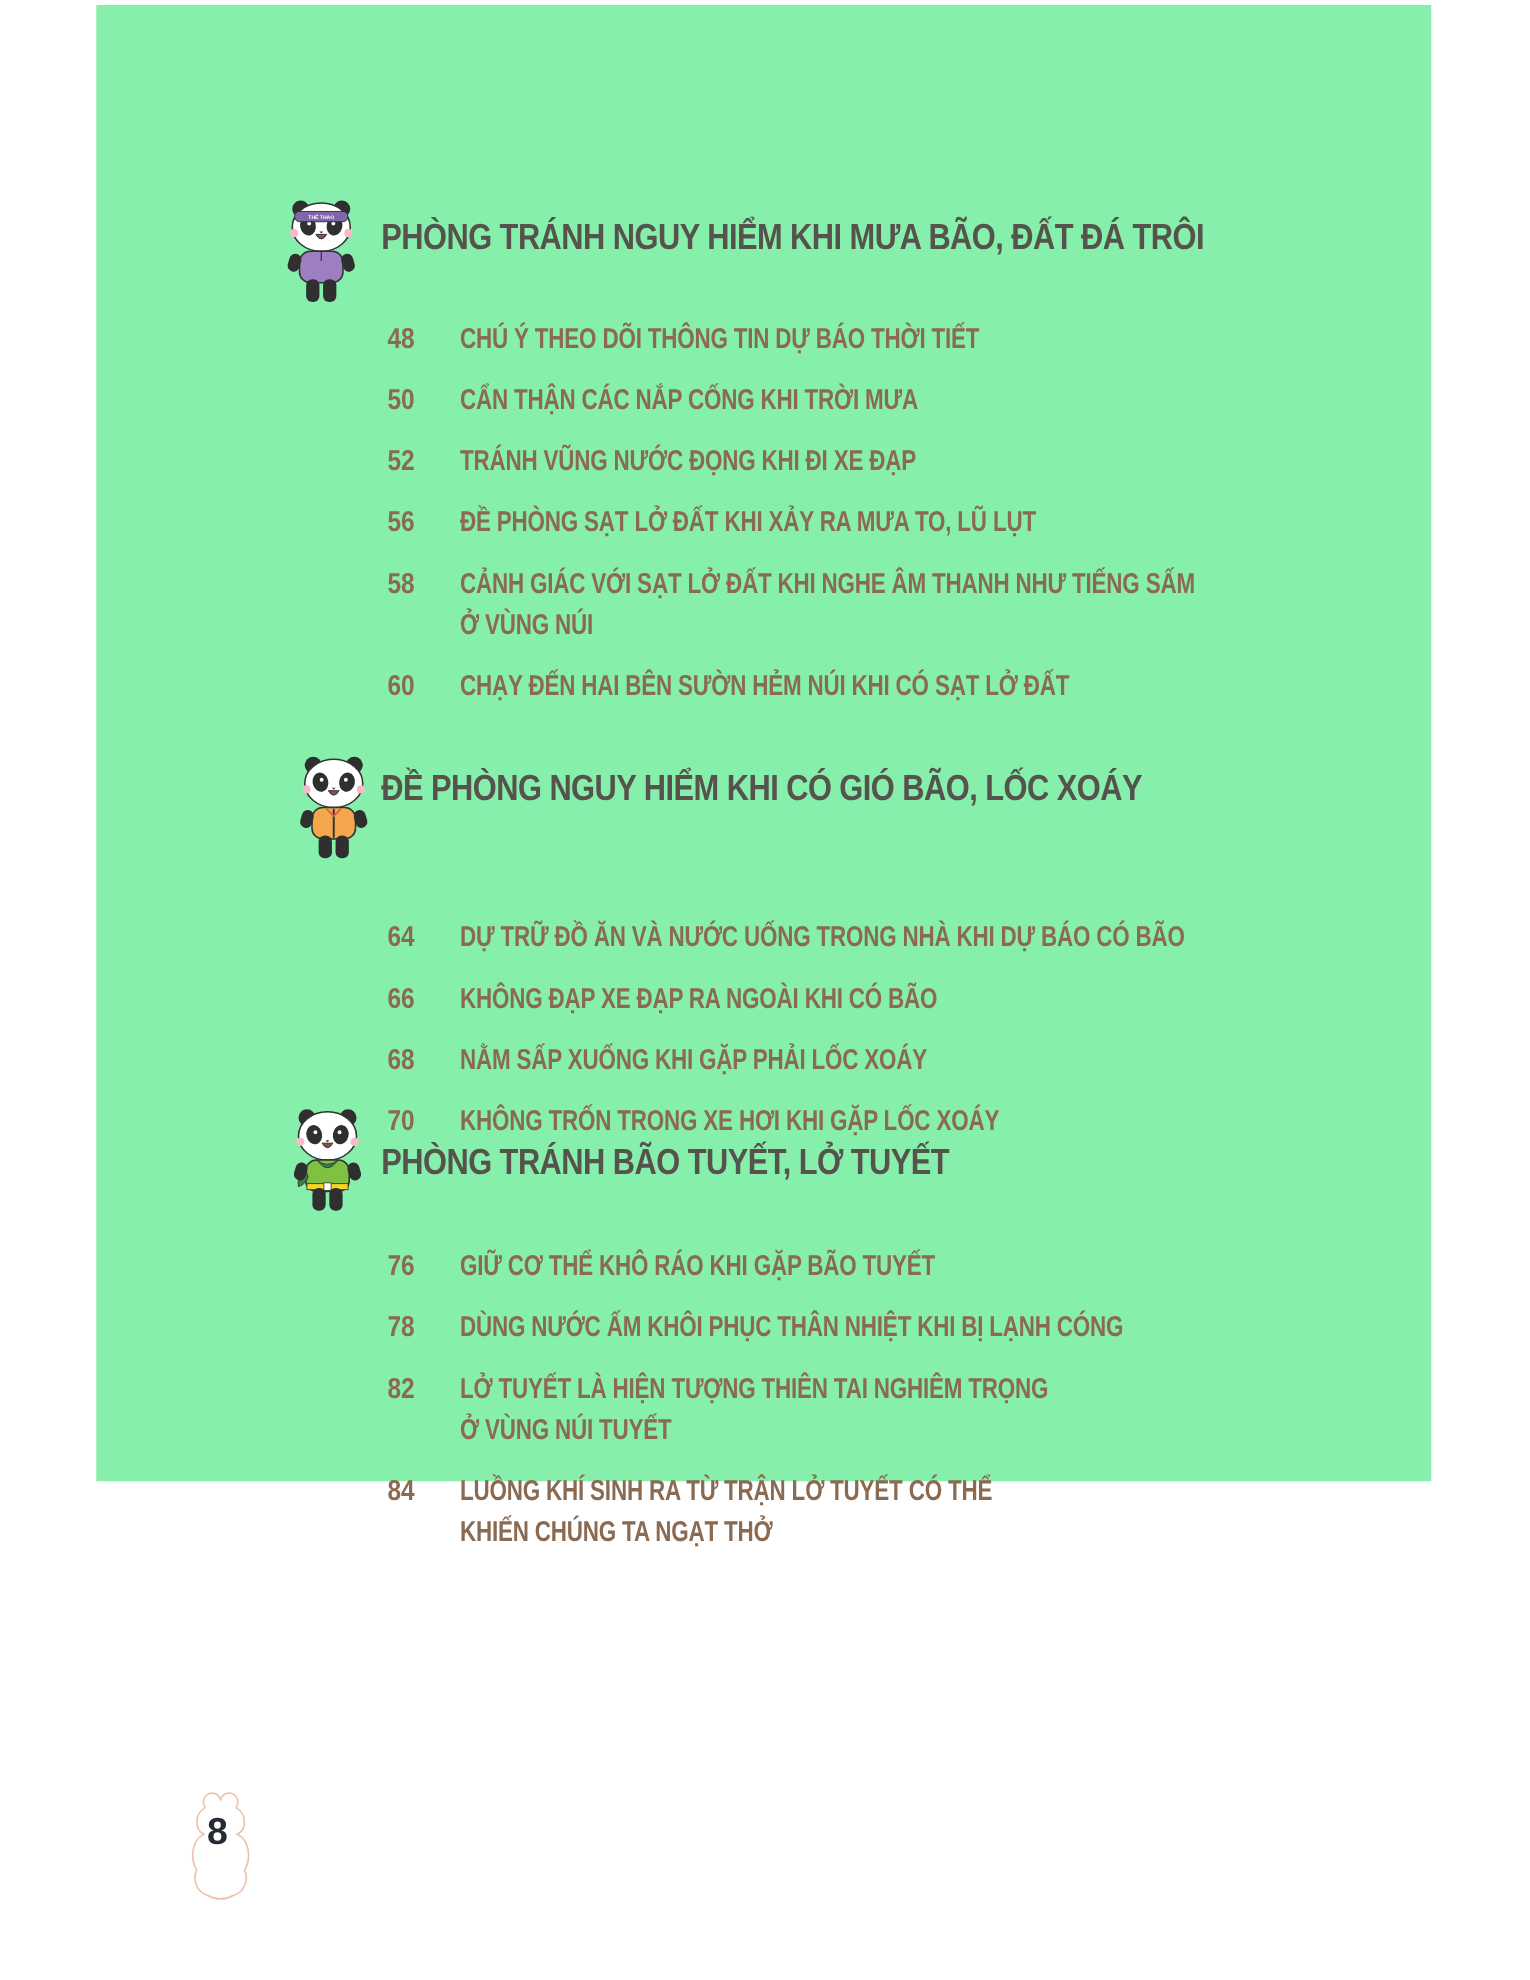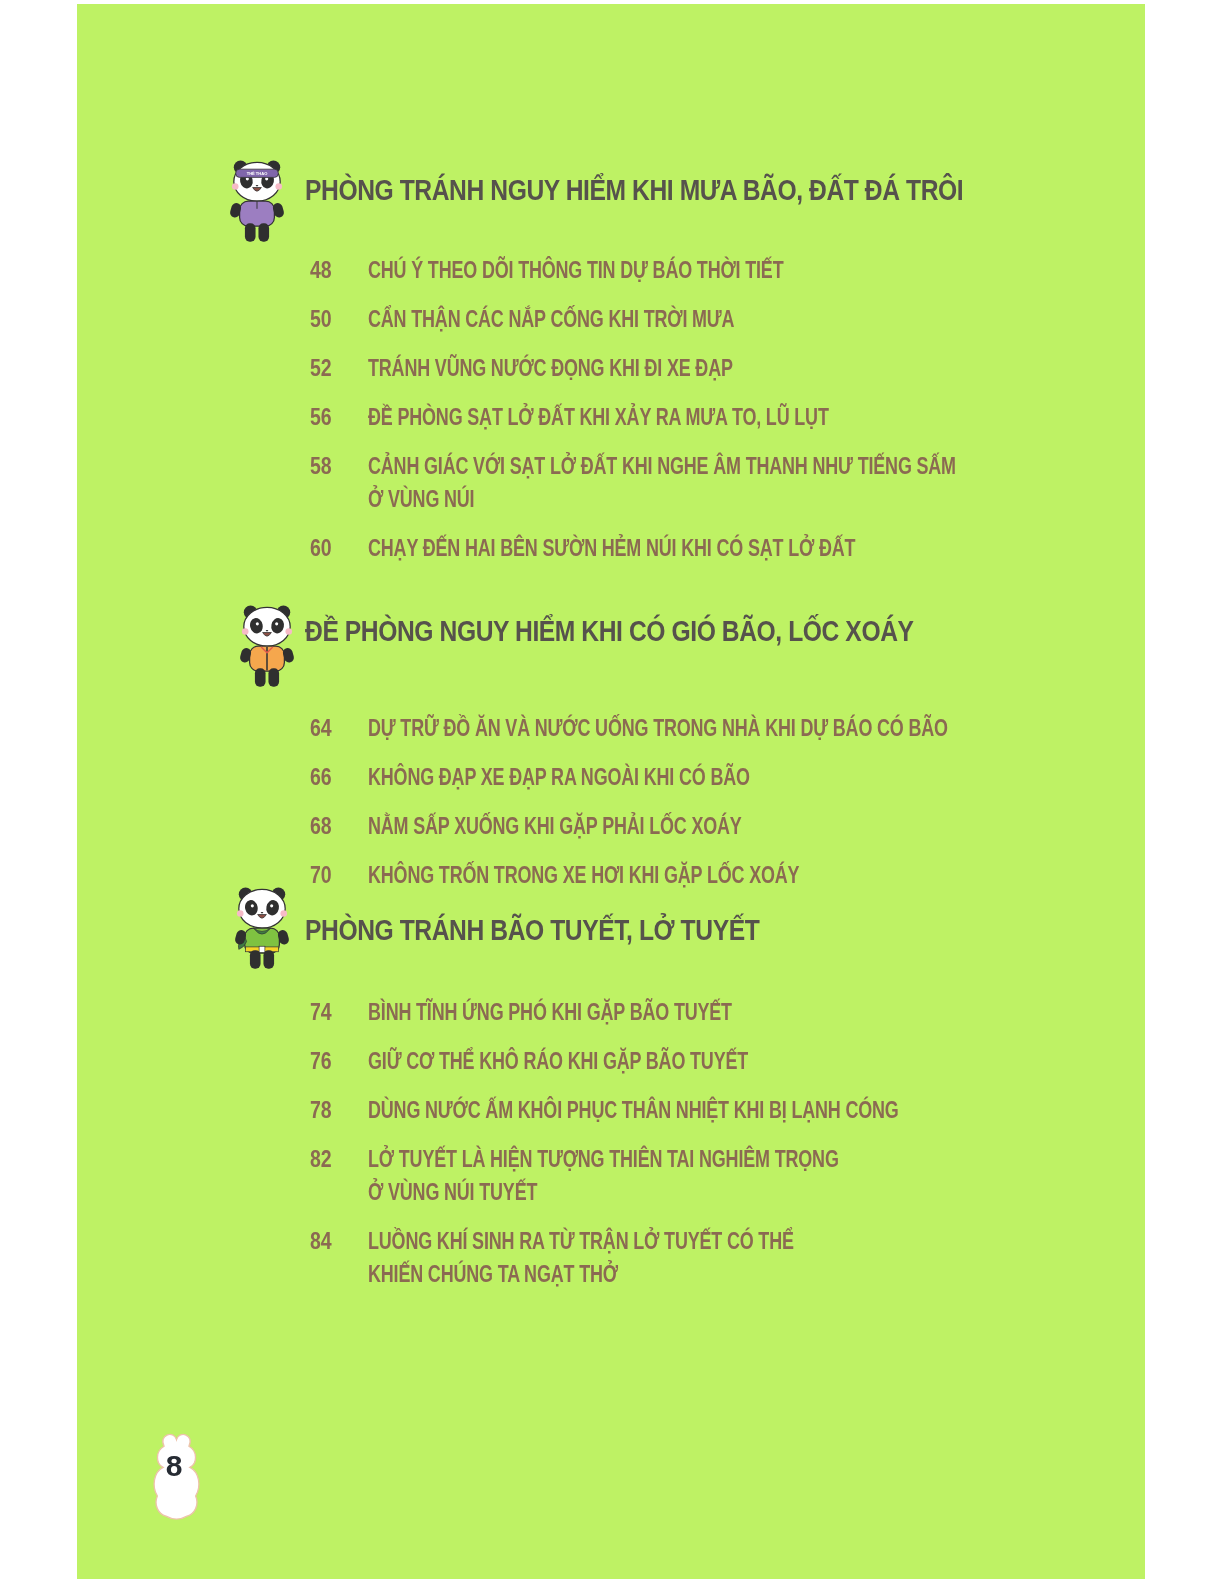--- a/index.html
+++ b/index.html
@@ -1,22 +1,22 @@
 <!DOCTYPE html>
 <html><head>
 <meta charset="utf-8">
 <style>
   html,body{margin:0;padding:0;}
   body{
     width:1224px;height:1584px;background:#ffffff;position:relative;
     font-family:"Liberation Sans","DejaVu Sans",sans-serif;
   }
   .page{
-    position:absolute;left:77px;top:4px;width:1068px;height:1575px;
-    background:#bef264;
+    position:absolute;left:77px;top:4px;width:1068px;height:1181px;
+    background:#86efac;
   }
   .panda{position:absolute;width:58px;height:90px;}
   .section-title{
     position:absolute;left:228px;width:900px;
     font-size:29px;font-weight:bold;color:#56524C;letter-spacing:-0.5px;
     line-height:36px;white-space:nowrap;
     transform:scaleX(0.85);transform-origin:left top;
   }
   .entries{position:absolute;left:233px;width:820px;}
   .entry{display:flex;align-items:flex-start;margin-bottom:11px;margin-top:16px;}
@@ -110,21 +110,21 @@
     <line x1="30" y1="45" x2="30" y2="69" stroke="#333333" stroke-width="1.6"></line>
     <path d="M24,45 L30,51 L36,45" fill="none" stroke="#E2594A" stroke-width="1.4"></path>
     <rect x="3" y="46" width="10" height="15" rx="5" fill="#2F2F2F" transform="rotate(16 8 53)"></rect>
     <rect x="47" y="46" width="10" height="15" rx="5" fill="#2F2F2F" transform="rotate(-16 52 53)"></rect>
     <rect x="17.5" y="67" width="11" height="19" rx="5" fill="#2F2F2F"></rect>
     <rect x="31.5" y="67" width="11" height="19" rx="5" fill="#2F2F2F"></rect>
   </svg>
 
   <div class="section-title" style="top:609px">ĐỀ PHÒNG NGUY HIỂM KHI CÓ GIÓ BÃO, LỐC XOÁY</div>
 
-  <div class="entries" style="top:692px">
+  <div class="entries" style="top:713px">
     <div class="entry">
       <span class="entry-no">64</span>
       <span class="entry-title">DỰ TRỮ ĐỒ ĂN VÀ NƯỚC UỐNG TRONG NHÀ KHI DỰ BÁO CÓ BÃO</span>
     </div>
     <div class="entry">
       <span class="entry-no">66</span>
       <span class="entry-title">KHÔNG ĐẠP XE ĐẠP RA NGOÀI KHI CÓ BÃO</span>
     </div>
     <div class="entry">
       <span class="entry-no">68</span>
@@ -156,24 +156,20 @@
     <rect x="3" y="46" width="10" height="15" rx="5" fill="#2F2F2F" transform="rotate(16 8 53)"></rect>
     <rect x="47" y="46" width="10" height="15" rx="5" fill="#2F2F2F" transform="rotate(-16 52 53)"></rect>
     <rect x="17.5" y="67" width="11" height="19" rx="5" fill="#2F2F2F"></rect>
     <rect x="31.5" y="67" width="11" height="19" rx="5" fill="#2F2F2F"></rect>
   </svg>
 
   <div class="section-title" style="top:908px">PHÒNG TRÁNH BÃO TUYẾT, LỞ TUYẾT</div>
 
   <div class="entries" style="top:976px">
     <div class="entry">
-      <span class="entry-no">74</span>
-      <span class="entry-title">BÌNH TĨNH ỨNG PHÓ KHI GẶP BÃO TUYẾT</span>
-    </div>
-    <div class="entry">
       <span class="entry-no">76</span>
       <span class="entry-title">GIỮ CƠ THỂ KHÔ RÁO KHI GẶP BÃO TUYẾT</span>
     </div>
     <div class="entry">
       <span class="entry-no">78</span>
       <span class="entry-title">DÙNG NƯỚC ẤM KHÔI PHỤC THÂN NHIỆT KHI BỊ LẠNH CÓNG</span>
     </div>
     <div class="entry ml">
       <span class="entry-no">82</span>
       <span class="entry-title">LỞ TUYẾT LÀ HIỆN TƯỢNG THIÊN TAI NGHIÊM TRỌNG

